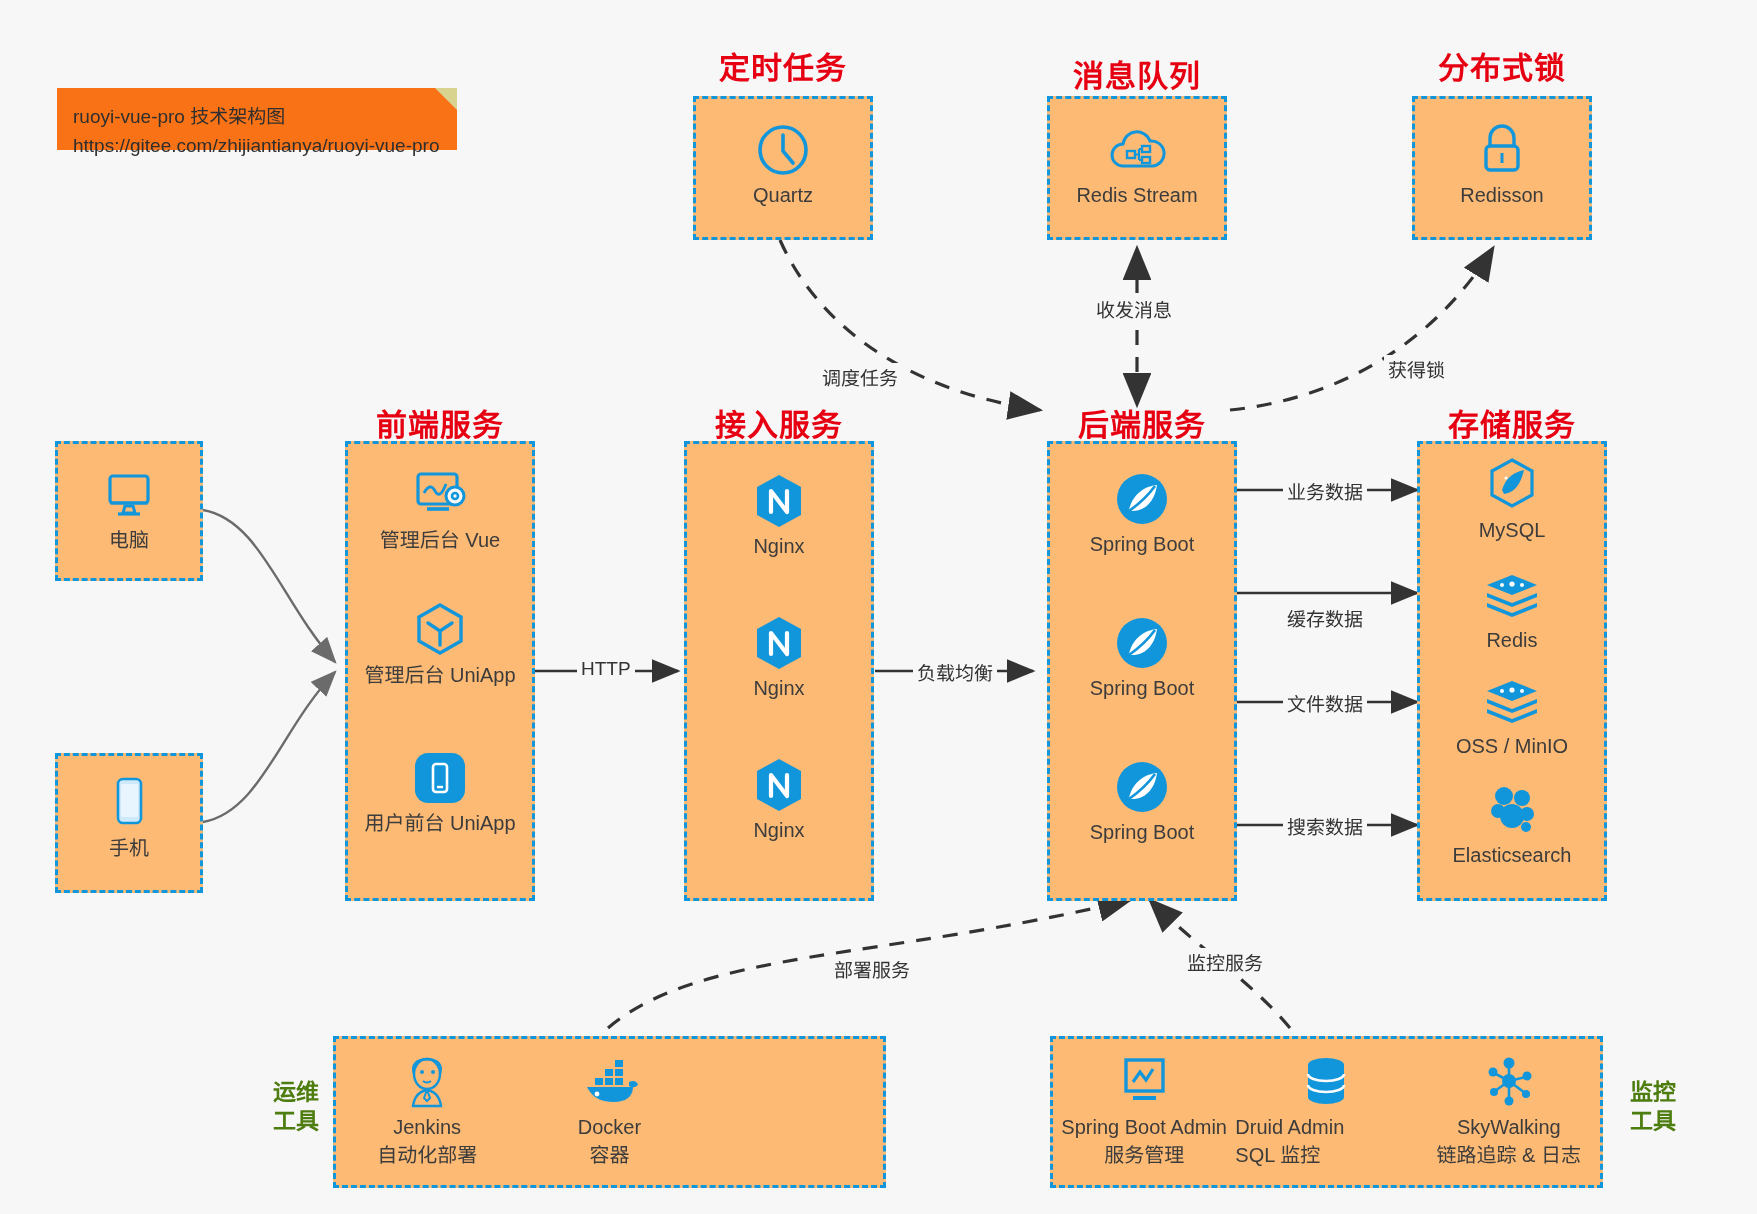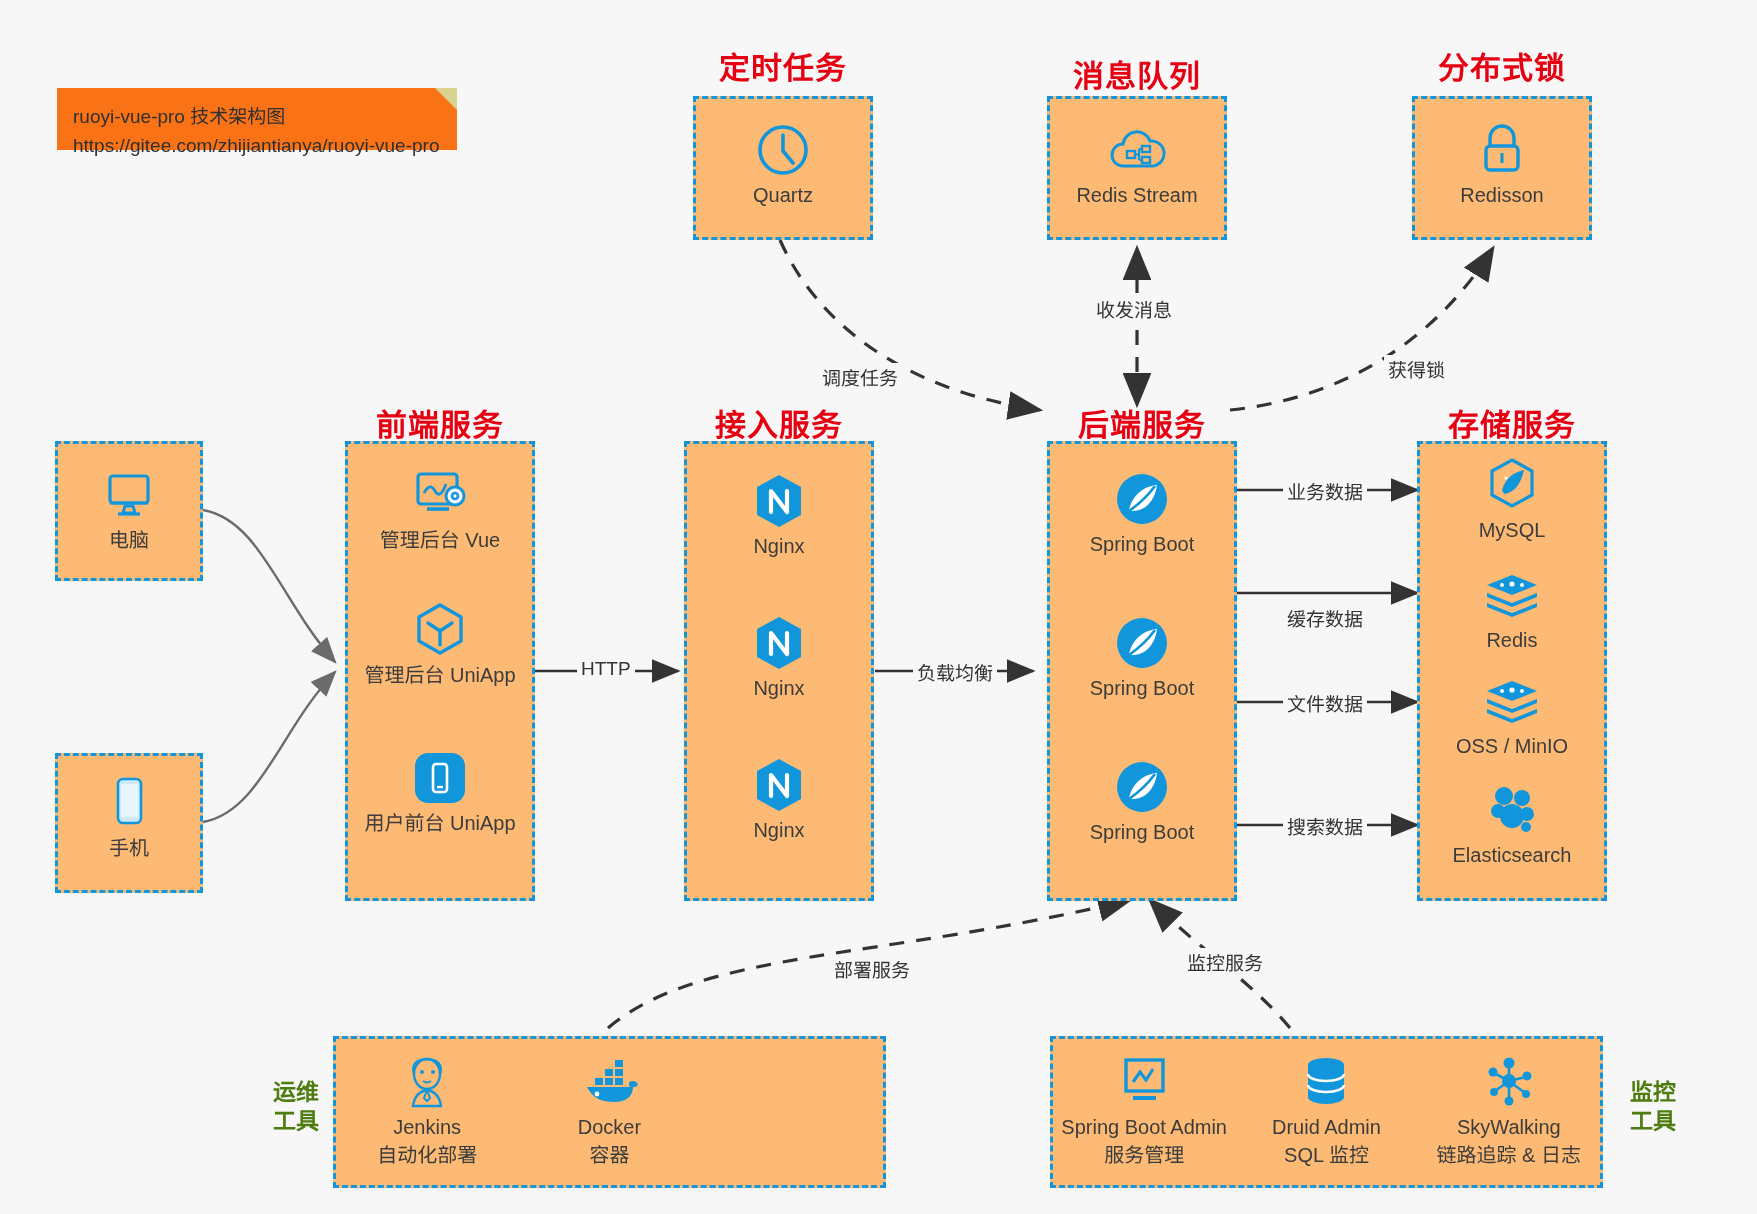--- a/index.html
+++ b/index.html
@@ -403,21 +403,21 @@
       <div class="ico">
         <svg width="54" height="52" viewBox="0 0 54 52">
           <rect x="9" y="4" width="37" height="31" fill="none" stroke="#1296db" stroke-width="3.4"></rect>
           <path d="M16 26 l7 -10 l6 8 l7 -11" fill="none" stroke="#1296db" stroke-width="3.2"></path>
           <line x1="16" y1="42" x2="39" y2="42" stroke="#1296db" stroke-width="4"></line>
         </svg>
       </div>
       <div class="cap">Spring Boot Admin</div>
       <div class="cap sub">服务管理</div>
     </div>
-    <div style="position:absolute;left:33.33%;top:14px;width:33.33%;text-align:center;">
+    <div style="position:absolute;left:33.33%;top:14px;width:33.33%;">
       <div class="ico">
         <svg width="52" height="54" viewBox="0 0 52 54">
           <ellipse cx="26" cy="10" rx="18" ry="7" fill="#1296db"></ellipse>
           <path d="M8 10 v10 a18 7 0 0 0 36 0 v-10" fill="#1296db"></path>
           <path d="M8 22 v9 a18 7 0 0 0 36 0 v-9" fill="#1296db"></path>
           <path d="M8 33 v9 a18 7 0 0 0 36 0 v-9" fill="#1296db"></path>
           <path d="M8 19 a18 7 0 0 0 36 0" fill="none" stroke="#fbfbfb" stroke-width="2.6"></path>
           <path d="M8 30 a18 7 0 0 0 36 0" fill="none" stroke="#fbfbfb" stroke-width="2.6"></path>
         </svg>
       </div>

